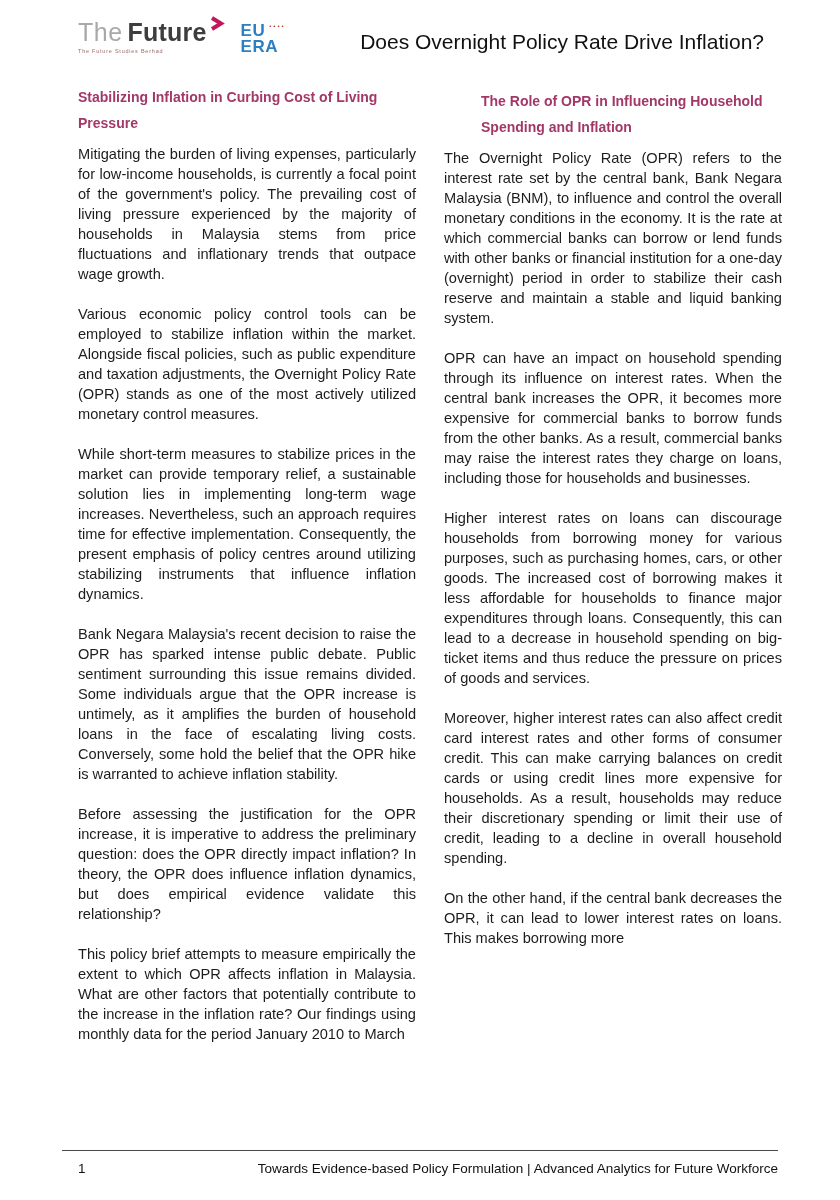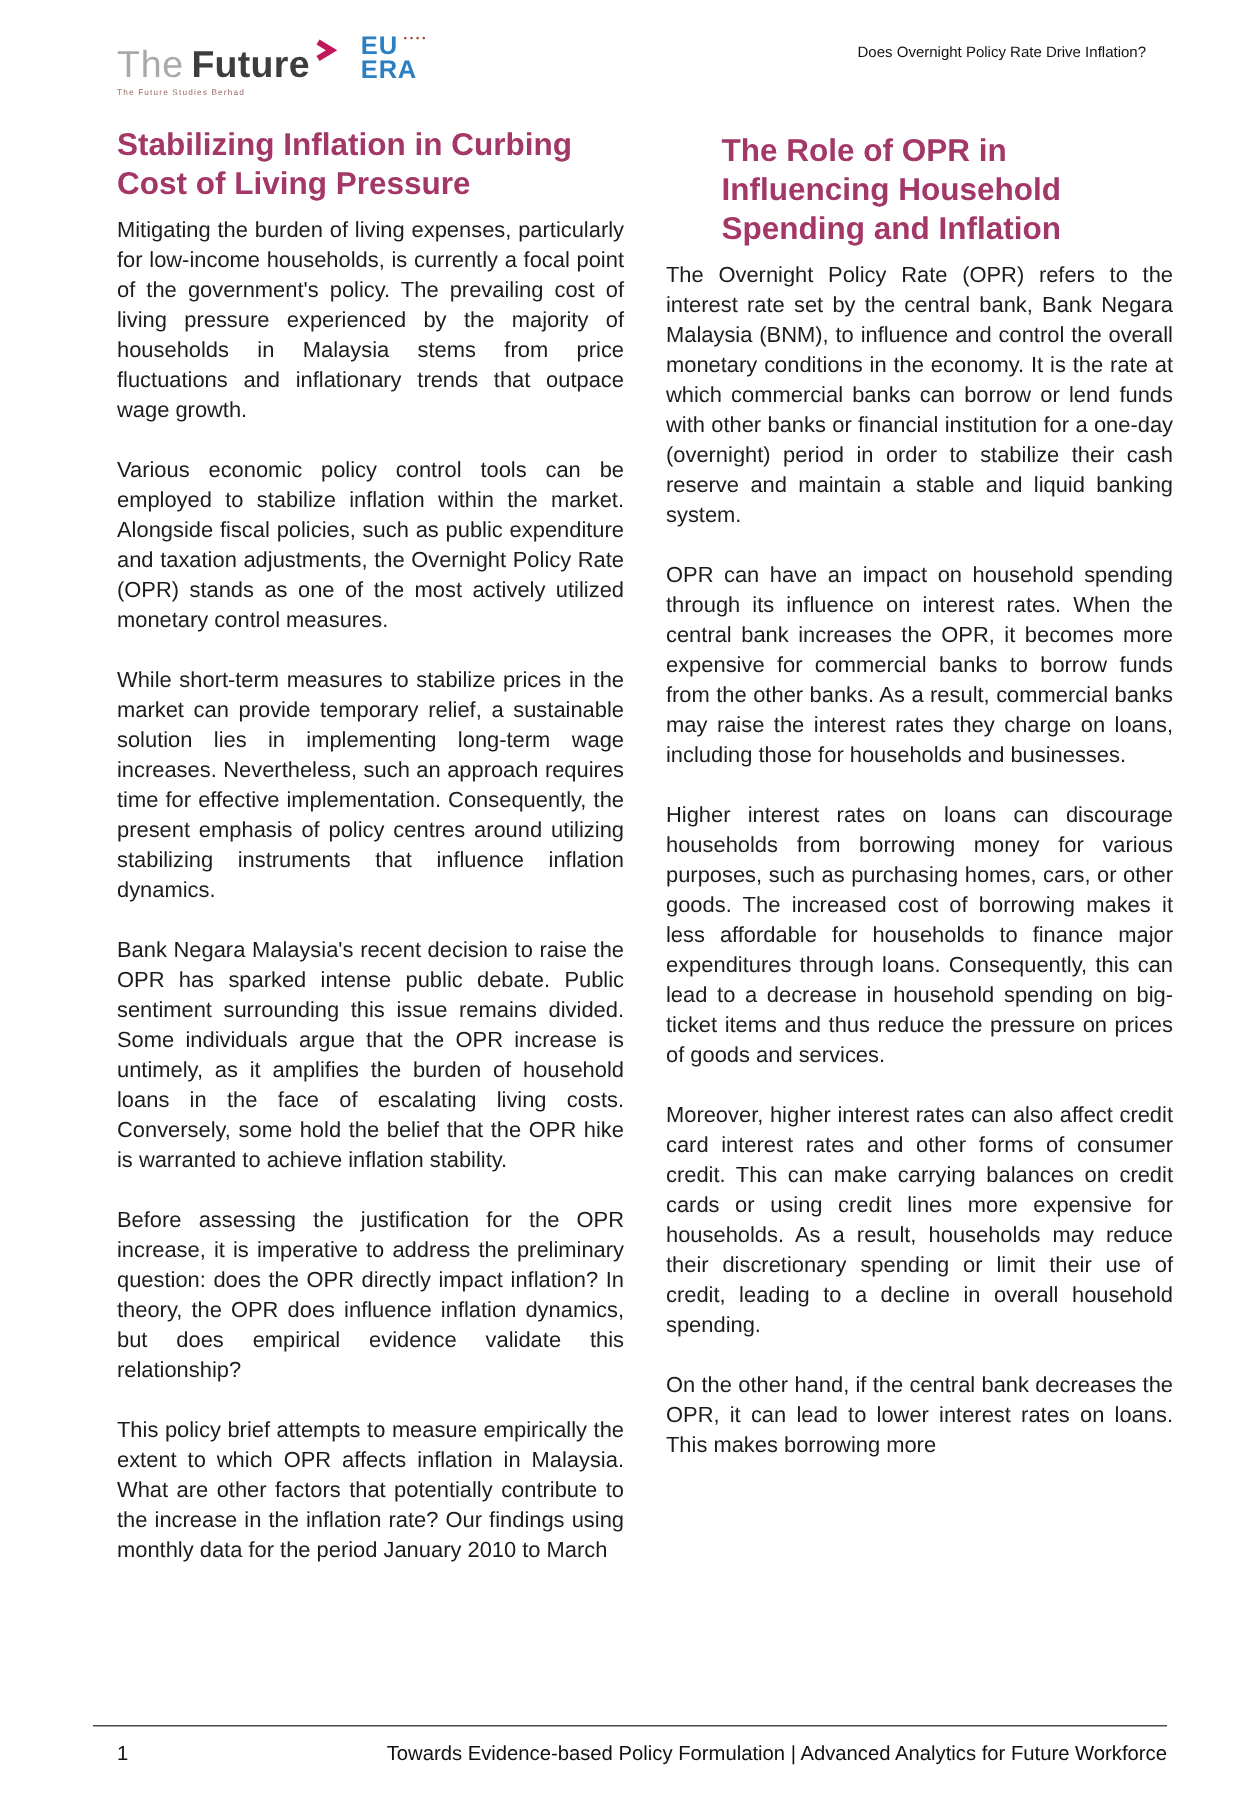--- a/index.html
+++ b/index.html
@@ -15,39 +15,39 @@
 
   
   .header {
     position: absolute; top: 20px; left: 78px; right: 76px;
     display: flex; justify-content: space-between; align-items: flex-start;
   }
   .logo { display: flex; align-items: flex-start; gap: 16px; }
   .brand-block { display: flex; flex-direction: column; }
   .brand-line { display: flex; align-items: baseline; font-size: 25px; line-height: 1; }
   .brand-the { color: #a9a9a9; font-weight: 400; margin-right: 5px; letter-spacing: 0.5px; }
-  .brand-future { color: #3d3d3d; font-weight: 700; letter-spacing: 0.2px; margin-top: 11px; }
+  .brand-future { color: #3d3d3d; font-weight: 700; letter-spacing: 0.2px; }
   .brand-arrow { margin-left: 1px; transform: translateY(-9px); }
   .brand-tagline {
     font-size: 5.5px; color: #9a6a6a; letter-spacing: 0.14em;
     margin-top: 3px; white-space: nowrap;
   }
   .euera { font-weight: 700; color: #2b7fc3; font-size: 17px; line-height: 0.92; letter-spacing: 0.5px; padding-top: 3px; }
   .euera-row { display: flex; align-items: flex-start; }
   .euera-dots { color: #b03a2e; font-size: 6px; letter-spacing: 2px; margin-left: 4px; margin-top: 1px; }
-  .doc-title { font-size: 10px; color: #111; padding-top: 10px; font-weight: 400; }
+  .doc-title { font-size: 21px; color: #111; padding-top: 10px; font-weight: 400; }
 
   
   .content {
     position: absolute; top: 84px; left: 78px;
     display: flex; gap: 28px;
   }
   .col { width: 338px; }
   .section-heading {
-    color: #a23768; font-size: 21px; font-weight: 700;
+    color: #a23768; font-size: 14px; font-weight: 700;
     line-height: 26px; margin-bottom: 8px; text-align: left;
   }
   .col p {
     text-align: justify; font-size: 14.6px; line-height: 20px;
     margin-bottom: 20px; color: #1c1c1c;
   }
   .heading-after-para { margin-top: 4px; margin-left: 37px; }
 
   
   .footer {

